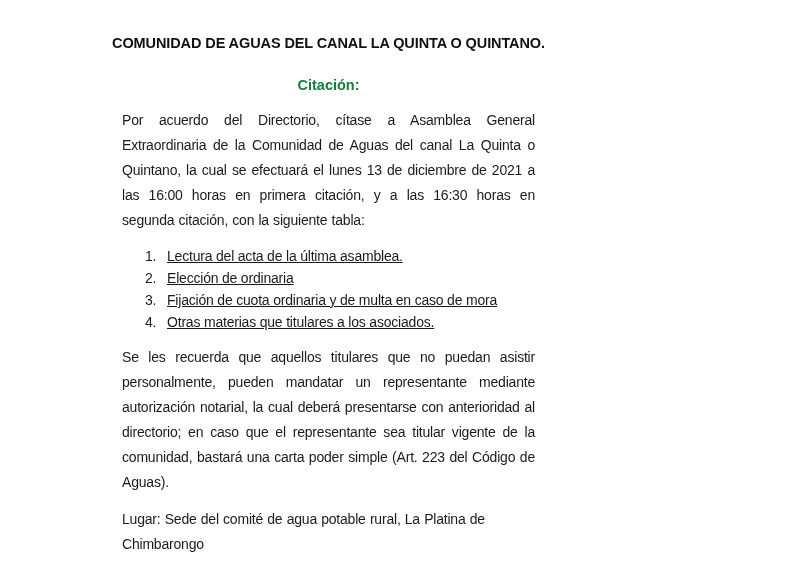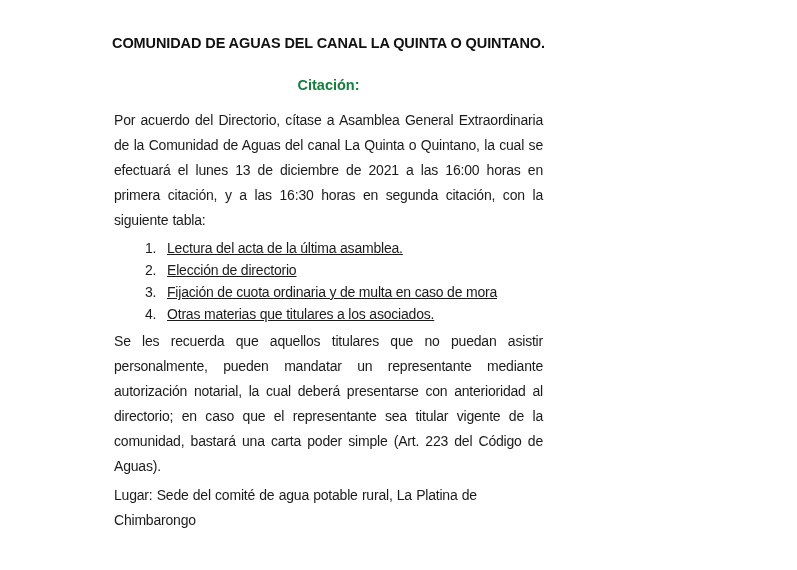--- a/index.html
+++ b/index.html
@@ -31,21 +31,21 @@
     font-size: 14.5px;
     font-weight: bold;
     text-align: center;
     line-height: 20px;
     margin: 22px 0 0 0;
     color: #15803d;
   }
   p.body {
     font-size: 14px;
     line-height: 25px;
-    margin: 4px;
+    margin: 12px;
     letter-spacing: -0.2px;
     word-spacing: 0.5px;
   }
   p.intro {
     margin-top: 13px;
   }
   .justify {
     text-align: justify;
   }
   ol.agenda {
@@ -87,21 +87,21 @@
 <div class="page">
 
   <h1 class="doc-title">COMUNIDAD DE AGUAS DEL CANAL LA QUINTA O QUINTANO.</h1>
 
   <h2 class="doc-subtitle">Citación:</h2>
 
   <p class="body intro justify">Por acuerdo del Directorio, cítase a Asamblea General Extraordinaria de la Comunidad de Aguas del canal La Quinta o Quintano, la cual se efectuará el lunes 13 de diciembre de 2021 a las 16:00 horas en primera citación, y a las 16:30 horas en segunda citación, con la siguiente tabla:</p>
 
   <ol class="agenda">
     <li>Lectura del acta de la última asamblea.</li>
-    <li>Elección de directorio</li>
+    <li>Elección de ordinaria</li>
     <li>Fijación de cuota ordinaria y de multa en caso de mora</li>
     <li>Otras materias que titulares a los asociados.</li>
   </ol>
 
   <p class="body justify">Se les recuerda que aquellos titulares que no puedan asistir personalmente, pueden mandatar un representante mediante autorización notarial, la cual deberá presentarse con anterioridad al directorio; en caso que el representante sea titular vigente de la comunidad, bastará una carta poder simple (Art. 223 del Código de Aguas).</p>
 
   <p class="body location">Lugar: Sede del comité de agua potable rural, La Platina de Chimbarongo</p>
 
   <p class="signature">El Presidente.</p>
 

